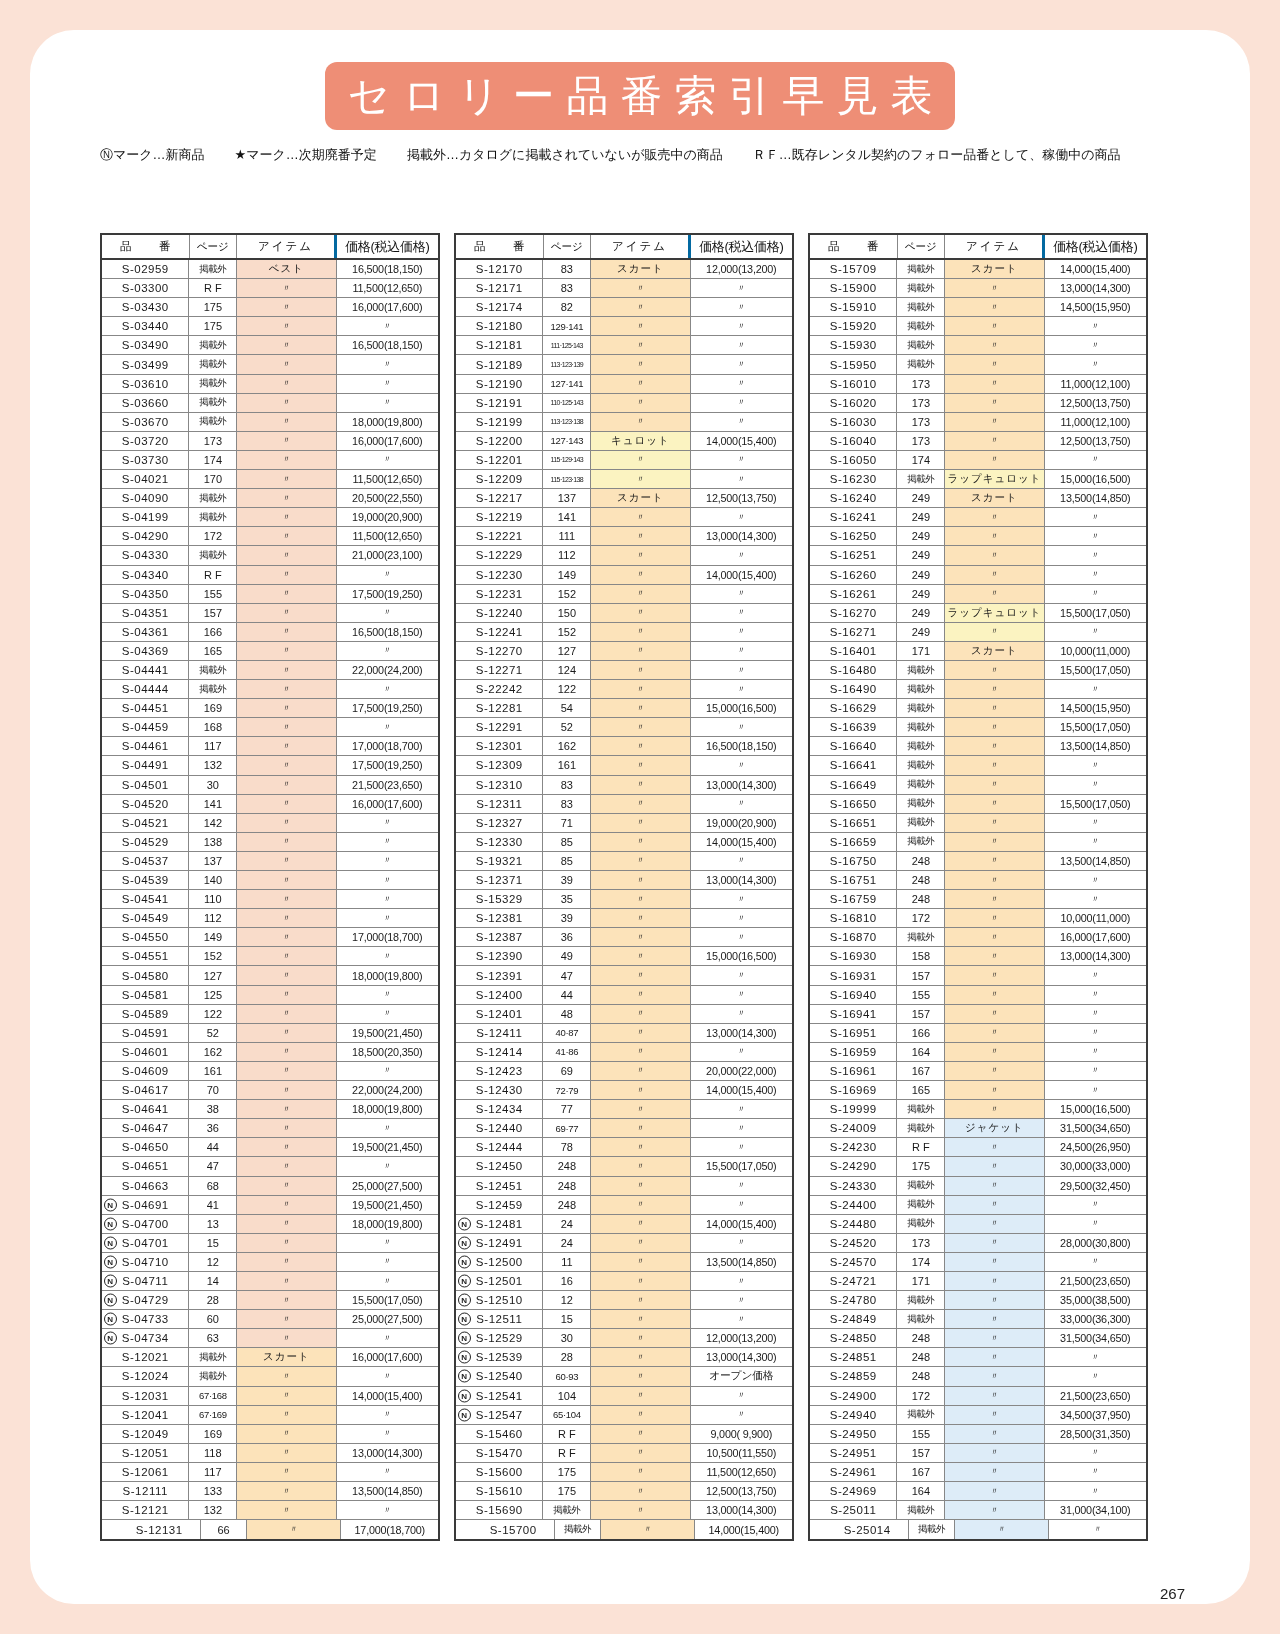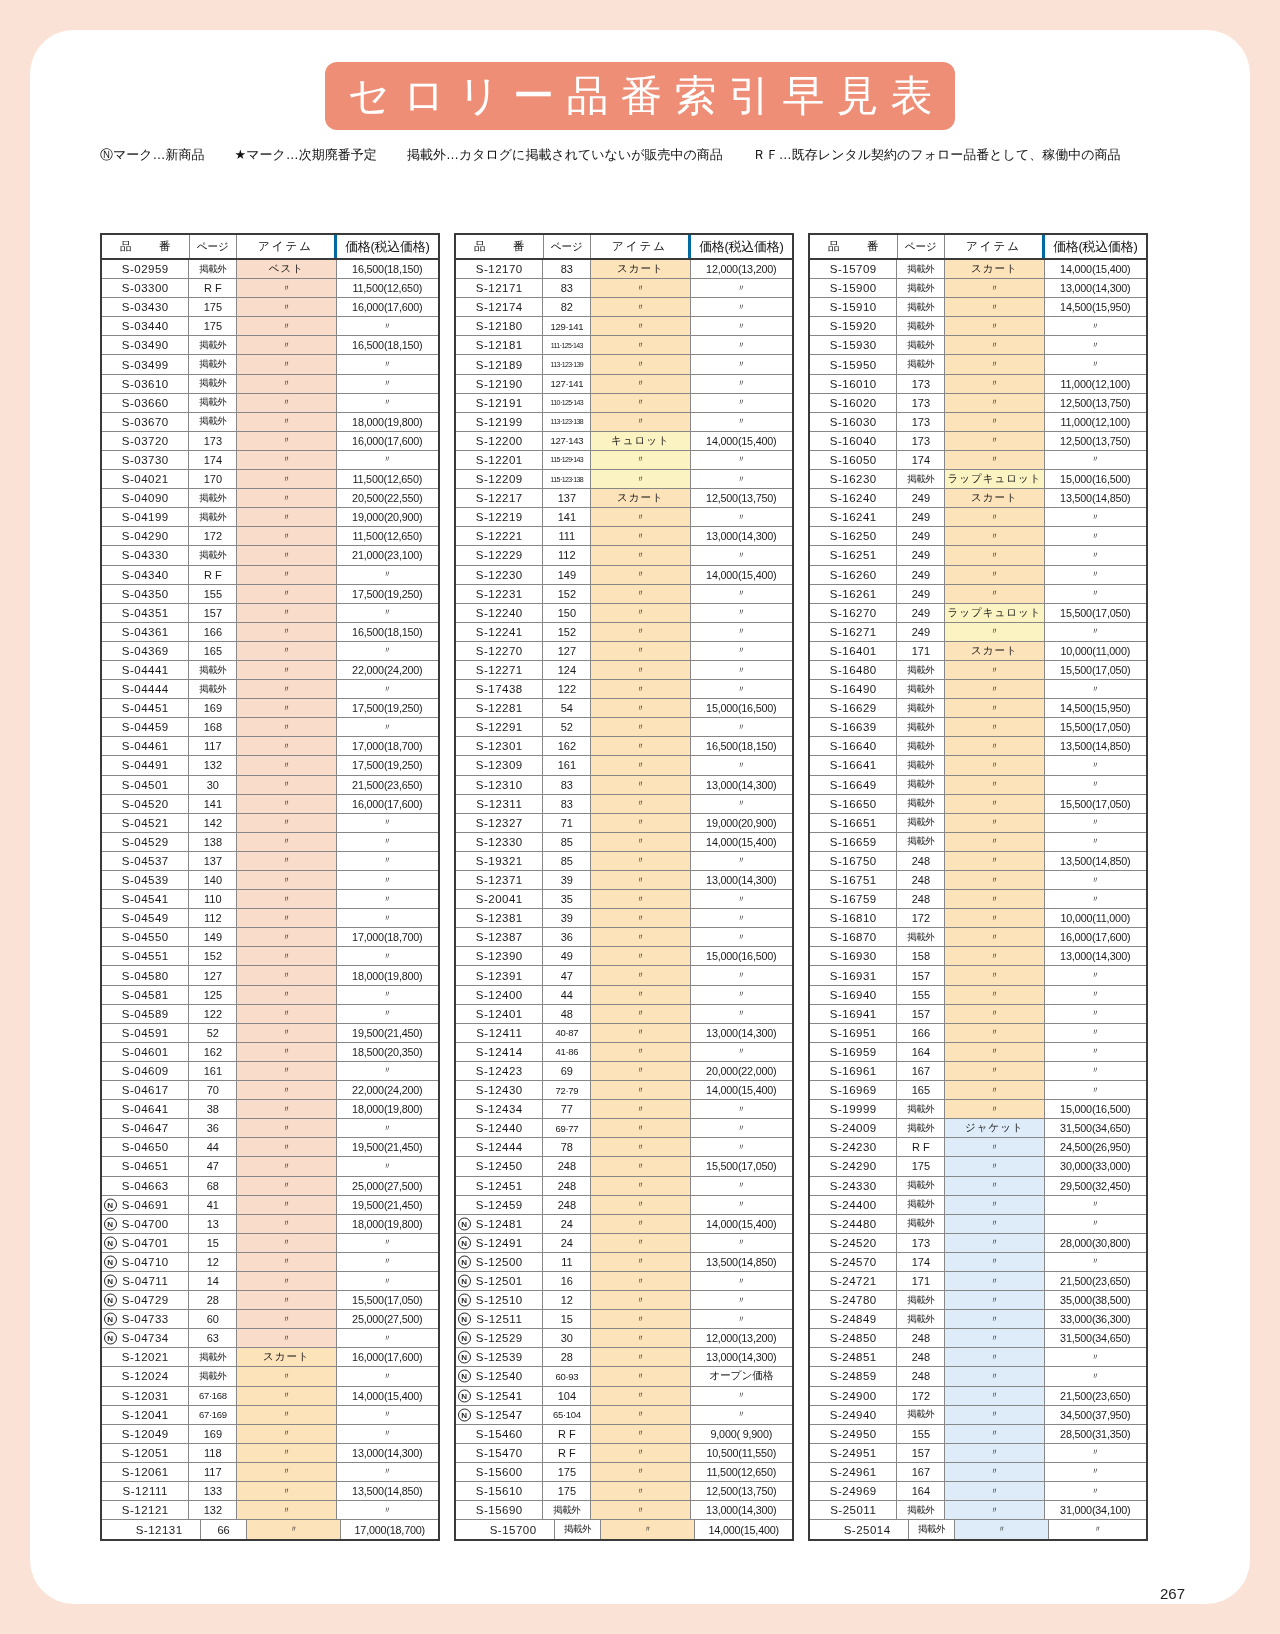--- a/index.html
+++ b/index.html
@@ -813,21 +813,21 @@
       <div class="row">
         <div class="c code">
           <span>S-12271</span>
         </div>
         <div class="c page">124</div>
         <div class="c item ditto" style="background: rgb(252, 227, 186);">〃</div>
         <div class="c price ditto">〃</div>
       </div>
       <div class="row">
         <div class="c code">
-          <span>S-17438</span>
+          <span>S-22242</span>
         </div>
         <div class="c page">122</div>
         <div class="c item ditto" style="background: rgb(252, 227, 186);">〃</div>
         <div class="c price ditto">〃</div>
       </div>
       <div class="row">
         <div class="c code">
           <span>S-12281</span>
         </div>
         <div class="c page">54</div>
@@ -901,21 +901,21 @@
       <div class="row">
         <div class="c code">
           <span>S-12371</span>
         </div>
         <div class="c page">39</div>
         <div class="c item ditto" style="background: rgb(252, 227, 186);">〃</div>
         <div class="c price">13,000(14,300)</div>
       </div>
       <div class="row">
         <div class="c code">
-          <span>S-20041</span>
+          <span>S-15329</span>
         </div>
         <div class="c page">35</div>
         <div class="c item ditto" style="background: rgb(252, 227, 186);">〃</div>
         <div class="c price ditto">〃</div>
       </div>
       <div class="row">
         <div class="c code">
           <span>S-12381</span>
         </div>
         <div class="c page">39</div>

